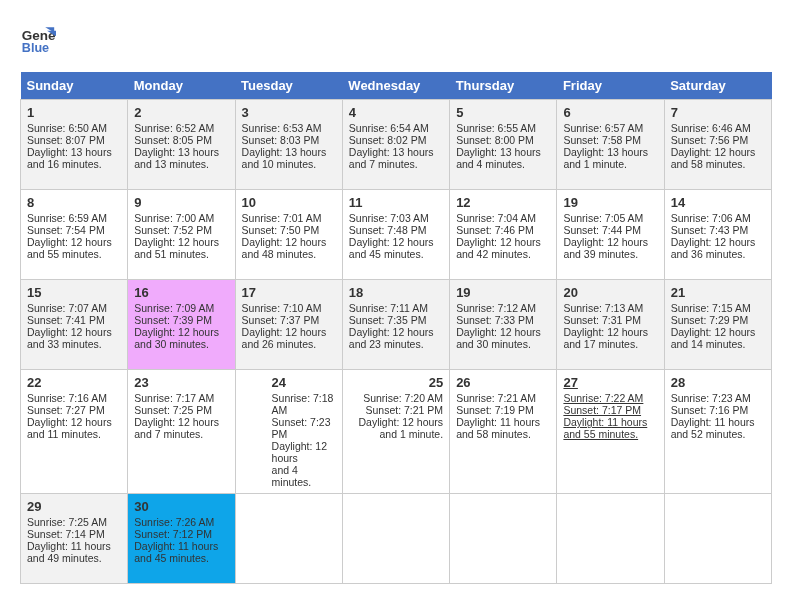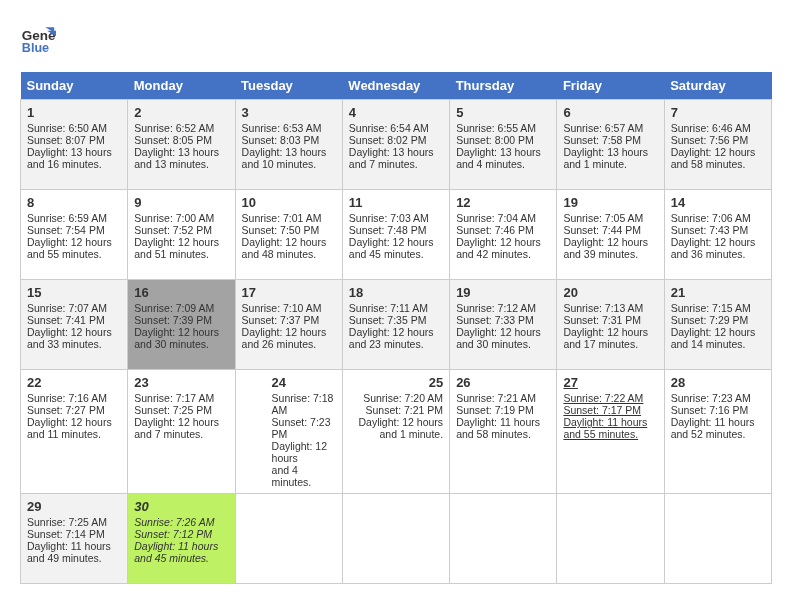--- a/index.html
+++ b/index.html
@@ -212,21 +212,21 @@
         </td>
       </tr>
       <tr>
         <td style="background: rgb(242, 242, 242);">
           <span class="day-num">15</span>
           <div>Sunrise: 7:07 AM</div>
           <div>Sunset: 7:41 PM</div>
           <div>Daylight: 12 hours</div>
           <div>and 33 minutes.</div>
         </td>
-        <td style="background: #a3a3a3; margin-left: 17px;">
+        <td style="background: #f0abfc; margin-left: 17px;">
           <span class="day-num">16</span>
           <div>Sunrise: 7:09 AM</div>
           <div>Sunset: 7:39 PM</div>
           <div>Daylight: 12 hours</div>
           <div>and 30 minutes.</div>
         </td>
         <td style="background: rgb(242, 242, 242);">
           <span class="day-num">17</span>
           <div>Sunrise: 7:10 AM</div>
           <div>Sunset: 7:37 PM</div>
@@ -314,21 +314,21 @@
         </td>
       </tr>
       <tr>
         <td style="background: rgb(242, 242, 242);">
           <span class="day-num">29</span>
           <div>Sunrise: 7:25 AM</div>
           <div>Sunset: 7:14 PM</div>
           <div>Daylight: 11 hours</div>
           <div>and 49 minutes.</div>
         </td>
-        <td style="background: #bef264; font-style: italic;">
+        <td style="background: #0ea5e9;">
           <span class="day-num">30</span>
           <div>Sunrise: 7:26 AM</div>
           <div>Sunset: 7:12 PM</div>
           <div>Daylight: 11 hours</div>
           <div>and 45 minutes.</div>
         </td>
         <td class="empty-cell"></td>
         <td class="empty-cell"></td>
         <td class="empty-cell"></td>
         <td class="empty-cell"></td>

